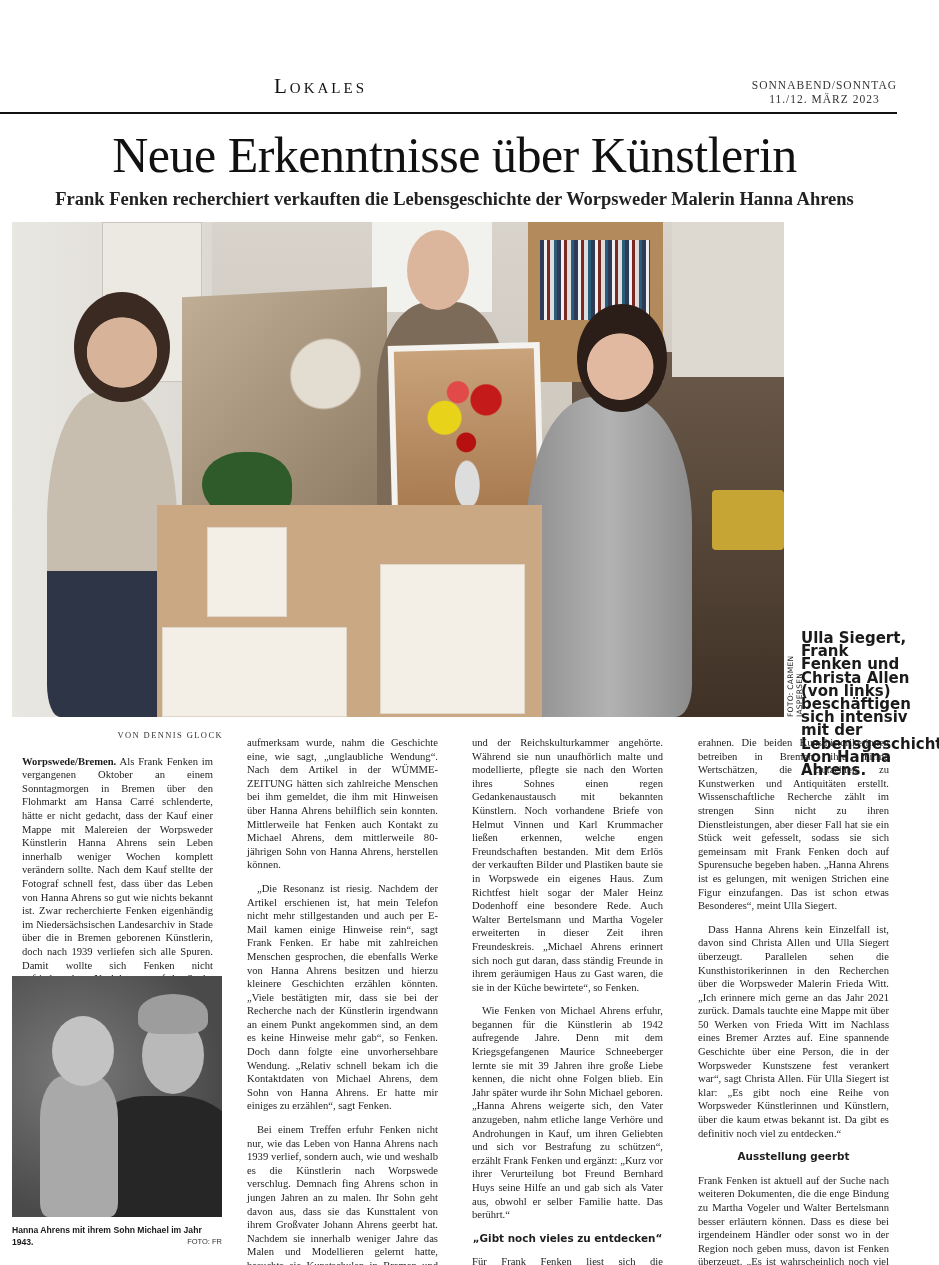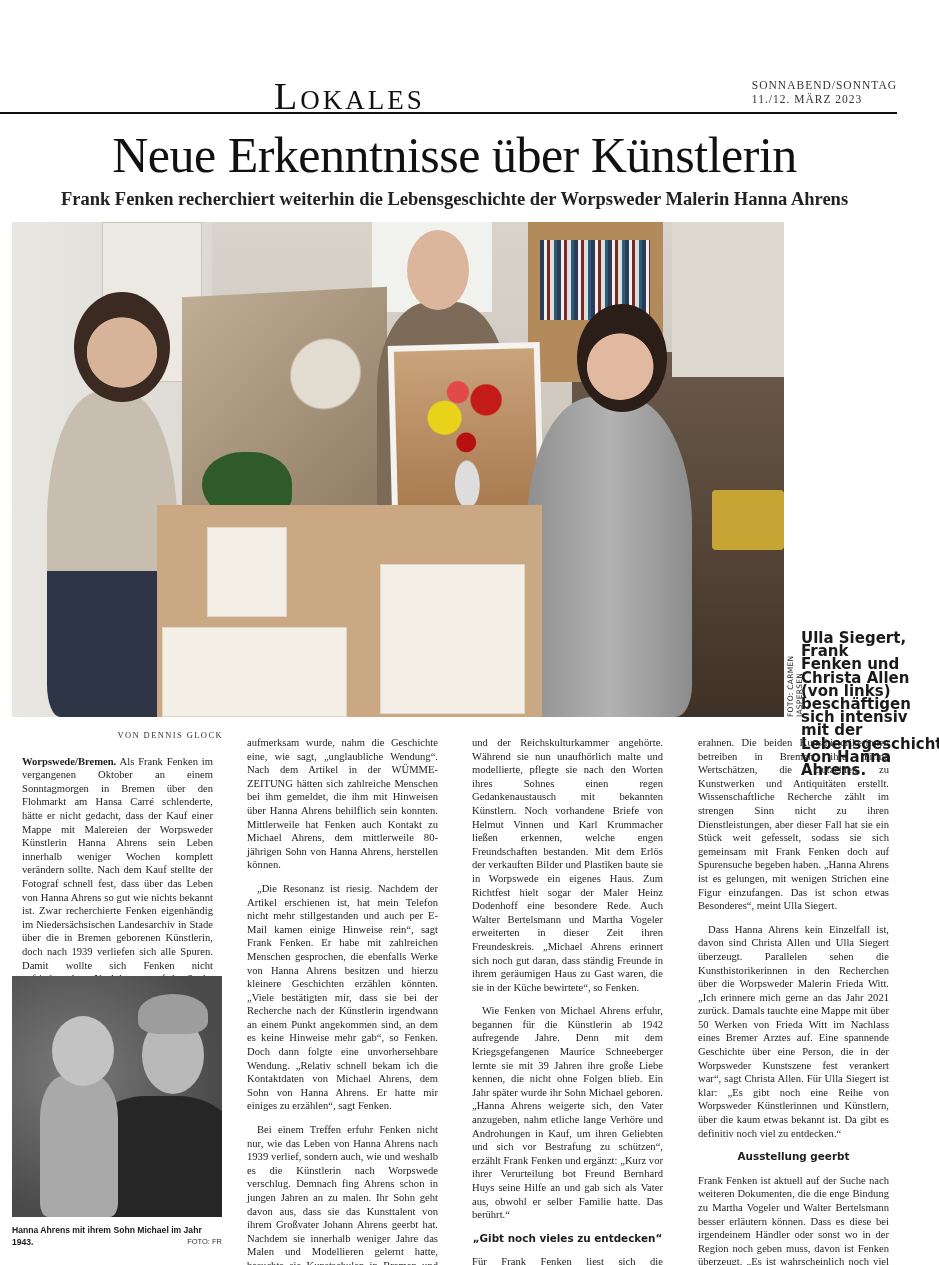--- a/index.html
+++ b/index.html
@@ -1,25 +1,25 @@
 <!DOCTYPE html>
 <html><head>
 <meta charset="utf-8">
 <style>
   * { box-sizing: border-box; margin: 0; padding: 0; }
   html, body { width: 939px; height: 1265px; background: #ffffff; overflow: hidden; }
   body { position: relative; font-family: "Liberation Serif", "DejaVu Serif", serif; color: #1a1a1a; }
 
   .section-name {
     position: absolute; left: 274px; top: 74px;
-    font-family: "Liberation Serif", serif; font-size: 38px; letter-spacing: 3px;
+    font-family: "Liberation Serif", serif; font-size: 21px; letter-spacing: 3px;
     font-variant: small-caps; color: #111;
   }
   .dateline {
-    position: absolute; right: 42px; top: 78px; text-align: left;
+    position: absolute; right: 42px; top: 78px; text-align: center;
     font-family: "Liberation Serif", serif; font-size: 11.5px; letter-spacing: 1px; color: #333; line-height: 14px;
   }
   .rule { position: absolute; left: 0; top: 112px; width: 897px; height: 1.5px; background: #111; }
 
   .headline {
     position: absolute; left: 0; top: 126px; width: 909px; text-align: center;
     font-family: "Liberation Serif", serif; font-size: 50px; font-weight: normal; letter-spacing: -0.5px; color: #111;
   }
   .subline {
     position: absolute; left: 0; top: 189px; width: 909px; text-align: center;
@@ -112,21 +112,21 @@
 <div>
   <div class="section-name">Lokales</div>
   <div class="dateline">
     <div>SONNABEND/SONNTAG</div>
     <div>11./12. MÄRZ 2023</div>
   </div>
   <div class="rule"></div>
 </div>
 
 <h1 class="headline">Neue Erkenntnisse über Künstlerin</h1>
-<div class="subline">Frank Fenken recherchiert weiterhin die Lebensgeschichte der Worpsweder Malerin Hanna Ahrens</div>
+<div class="subline">Frank Fenken recherchiert verkauften die Lebensgeschichte der Worpsweder Malerin Hanna Ahrens</div>
 
 <div class="main-photo">
   <div class="mp-wall-left"></div>
   <div class="mp-poster"></div>
   <div class="mp-window"></div>
   <div class="mp-floor"></div>
   <div class="mp-shelf"></div>
   <div class="mp-shelf-books"></div>
   <div class="mp-door"></div>
   <div class="mp-chair"></div>

